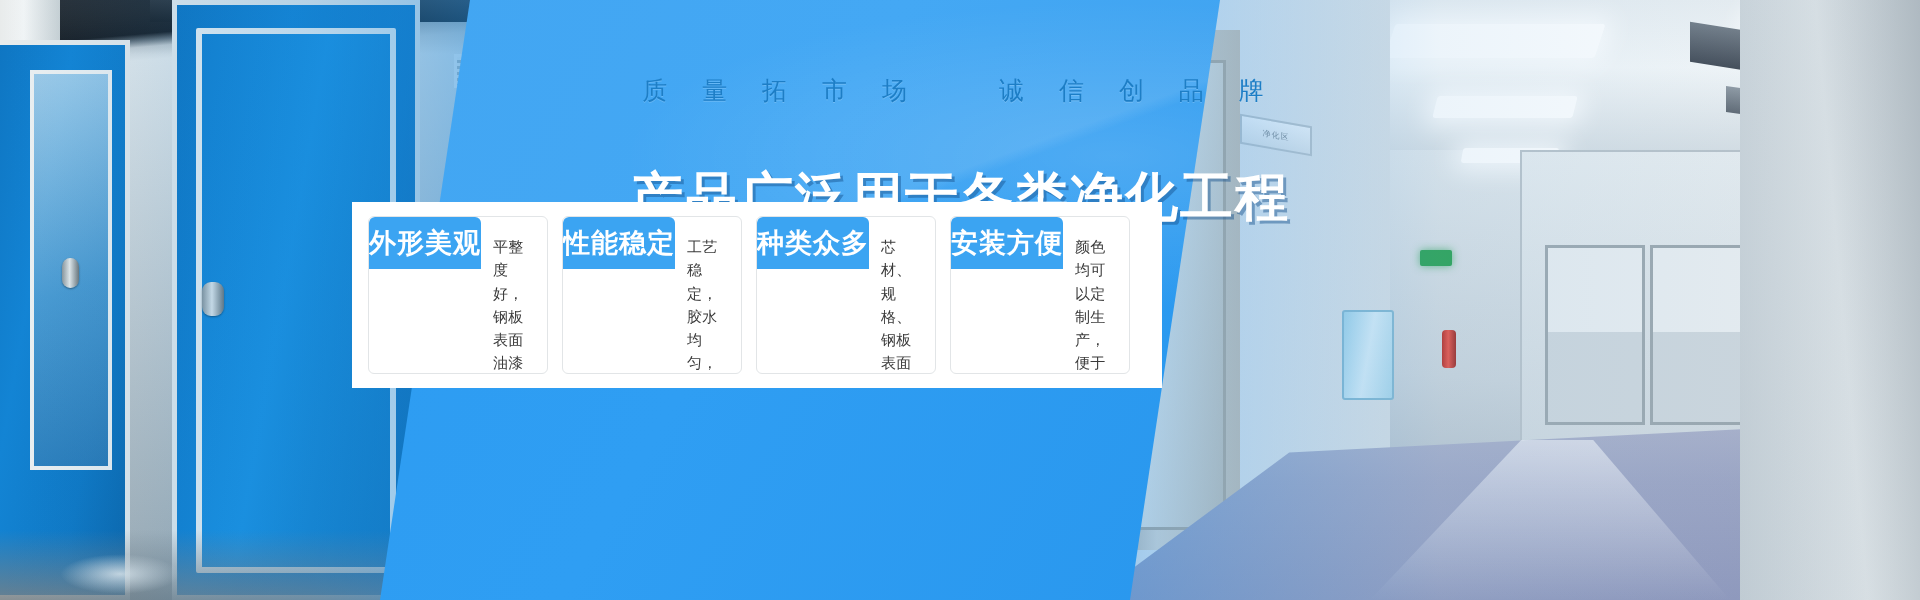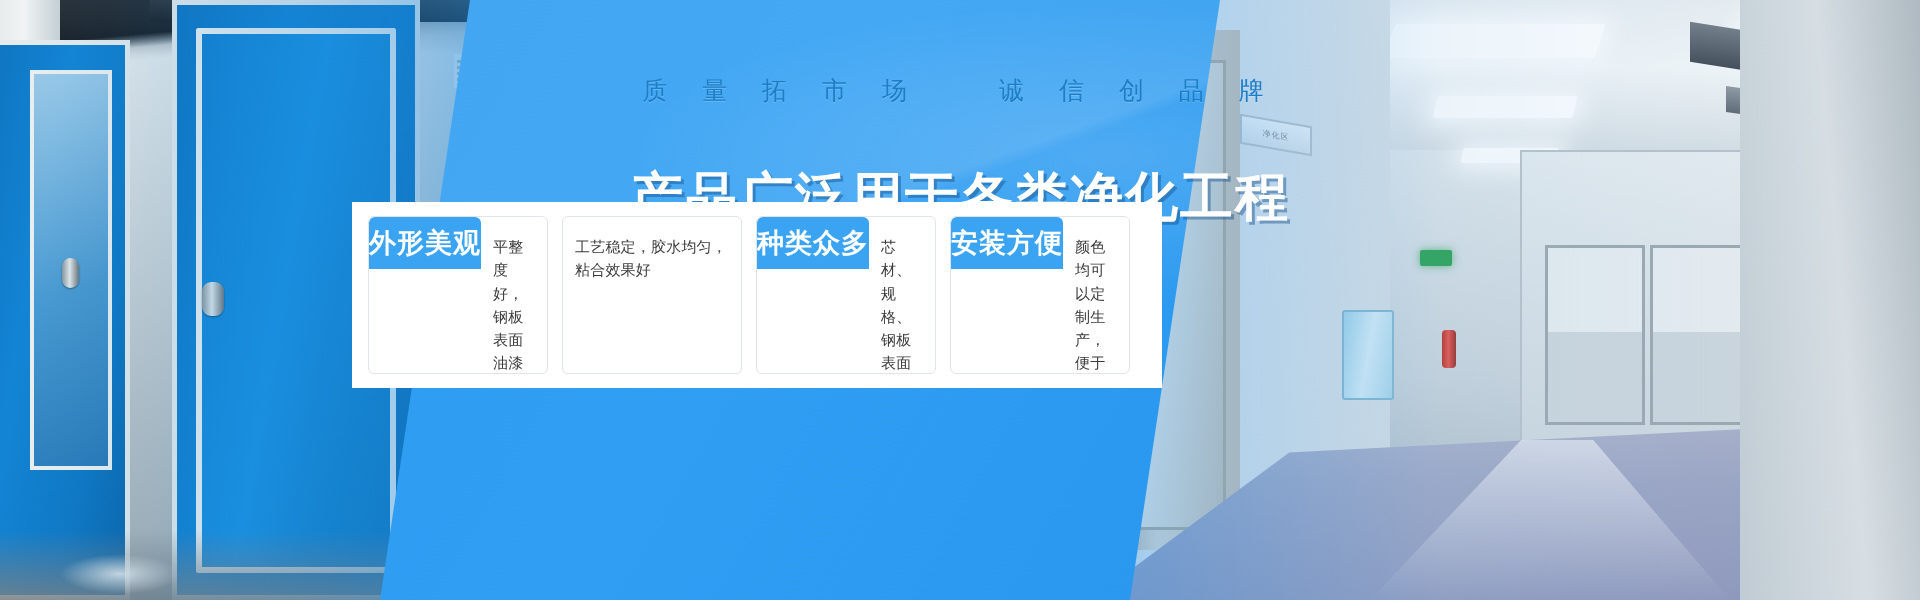--- a/index.html
+++ b/index.html
@@ -314,20 +314,21 @@
   <div class="headline">产品广泛用于各类净化工程</div>
 
   <div class="cards-wrap">
 
     <div class="card">
       <div class="card-head">外形美观</div>
       <div class="card-body">平整度好，钢板表面油漆均匀柔和</div>
     </div>
 
     <div class="card">
+      <div class="card-head">性能稳定</div>
       <div class="card-body">工艺稳定，胶水均匀，粘合效果好</div>
     </div>
 
     <div class="card">
       <div class="card-head">种类众多</div>
       <div class="card-body">芯材、规格、钢板表面油漆均匀柔和</div>
     </div>
 
     <div class="card">
       <div class="card-head">安装方便</div>

